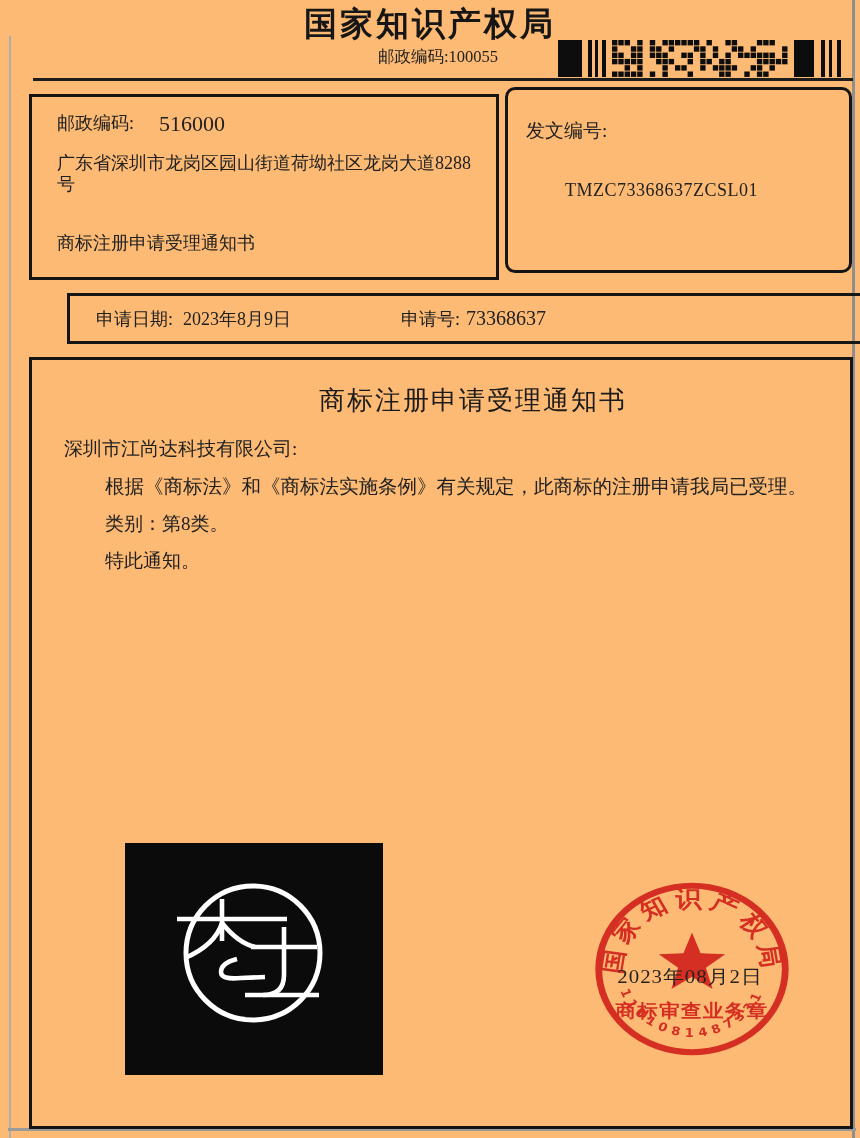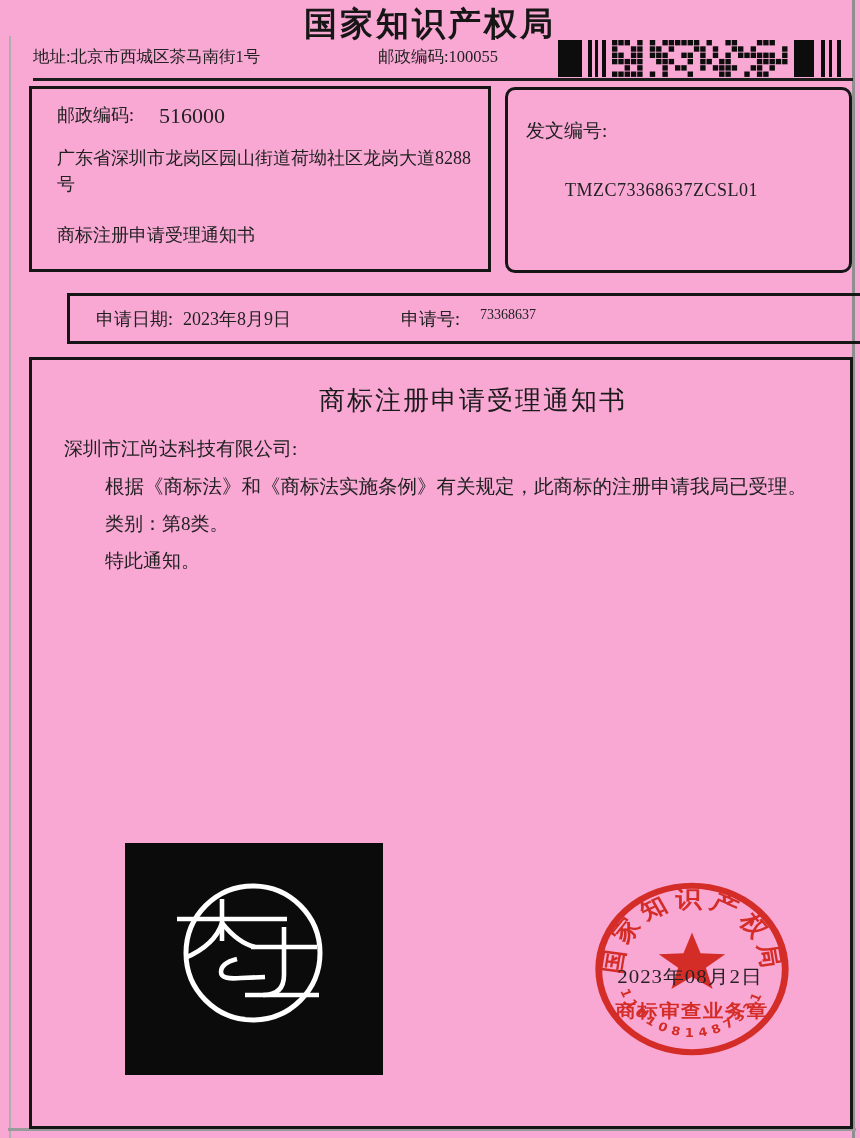--- a/index.html
+++ b/index.html
@@ -1,19 +1,19 @@
 <!DOCTYPE html>
 <html><head>
 <meta charset="utf-8">
 <style>
   html,body{margin:0;padding:0;background:#e8e8e8;}
   .page{
     position:relative;
     width:860px;height:1138px;
-    background:#f9a8d4;
+    background:#fdba74;
     font-family:"Liberation Serif","DejaVu Serif",serif;
     color:#212121;
     overflow:hidden;
   }
   
   .edge{position:absolute;background:#9c9c9c;}
   .edge-left{left:9px;top:36px;width:2px;height:1102px;background:#aeaeae;}
   .edge-right{left:852px;top:0;width:3px;height:1138px;background:#8f8f8f;}
   .edge-bottom{left:8px;top:1128px;width:848px;height:3px;background:#9a9a9a;}
 
@@ -21,37 +21,37 @@
     position:absolute;left:0;top:2px;width:860px;
     text-align:center;font-size:33px;font-weight:bold;letter-spacing:3px;
     color:#161616;
   }
   .addr-row-left{position:absolute;left:33px;top:46px;font-size:16.5px;}
   .addr-row-mid{position:absolute;left:378px;top:46px;font-size:16.5px;}
   .barcode{position:absolute;left:558px;top:40px;}
   .header-rule{position:absolute;left:33px;top:78px;width:820px;height:3px;background:#1d1d1d;}
 
   .box{position:absolute;border:3px solid #151515;background:transparent;}
-  .recipient-box{left:29px;top:86px;width:456px;height:180px;}
+  .recipient-box{left:29px;top:94px;width:456px;height:180px;padding-left:8px;}
   .docnum-box{left:505px;top:87px;width:341px;height:180px;border-radius:10px;}
   .app-row-box{left:29px;top:293px;width:818px;height:45px;margin-left:38px;}
   .main-box{left:29px;top:357px;width:818px;height:766px;}
 
   .recipient-postal-label{position:absolute;left:25px;top:14px;font-size:18px;}
   .recipient-postal-value{position:absolute;left:127px;top:14px;font-size:22px;}
-  .recipient-address{position:absolute;left:25px;top:56px;width:420px;font-size:18px;line-height:26px;}
+  .recipient-address{position:absolute;left:25px;top:56px;width:420px;font-size:18px;line-height:21px;}
   .recipient-company{position:absolute;left:25px;top:134px;font-size:18px;}
 
   .docnum-label{position:absolute;left:18px;top:28px;font-size:19px;}
   .docnum-value{position:absolute;left:57px;top:90px;font-size:18px;letter-spacing:.5px;}
 
   .app-date-label{position:absolute;left:26px;top:11px;font-size:18px;}
   .app-date-value{position:absolute;left:113px;top:11px;font-size:18px;}
   .app-no-label{position:absolute;left:331px;top:11px;font-size:18px;}
-  .app-no-value{position:absolute;left:410px;top:11px;font-size:14px;}
+  .app-no-value{position:absolute;left:396px;top:11px;font-size:20px;}
 
   .notice-title{position:absolute;left:0;top:23px;width:100%;text-align:center;
     font-size:26px;letter-spacing:2px;color:#1b1b1b;padding-left:32px;}
   .salutation{position:absolute;left:32px;top:76px;font-size:19px;}
   .body-para{position:absolute;left:32px;top:113px;width:766px;font-size:19.5px;
     text-indent:41px;line-height:28px;}
   .category-line{position:absolute;left:73px;top:151px;font-size:19px;}
   .closing-line{position:absolute;left:73px;top:188px;font-size:19px;}
 
   .tm-logo{position:absolute;left:93px;top:483px;}
@@ -60,21 +60,20 @@
 </head>
 <body>
 
 <div class="page">
 
   <div class="edge edge-left"></div>
   <div class="edge edge-right"></div>
   <div class="edge edge-bottom"></div>
 
   <div class="agency-title">国家知识产权局</div>
-  <div class="addr-row-left">地址:北京市西城区茶马南街1号</div>
   <div class="addr-row-mid">邮政编码:100055</div>
   <svg class="barcode" id="barcode-svg" width="294" height="37">
       <rect x="0" y="0" width="24" height="37" fill="#0d0d0d"></rect>
       <rect x="30" y="0" width="4" height="37" fill="#0d0d0d"></rect>
       <rect x="37" y="0" width="3" height="37" fill="#0d0d0d"></rect>
       <rect x="44" y="0" width="4" height="37" fill="#0d0d0d"></rect>
       <rect x="54" y="0" width="5.4" height="5.4" fill="#0d0d0d"></rect>
       <rect x="54" y="6.3" width="5.4" height="5.4" fill="#0d0d0d"></rect>
       <rect x="54" y="12.6" width="5.4" height="5.4" fill="#0d0d0d"></rect>
       <rect x="54" y="18.9" width="5.4" height="5.4" fill="#0d0d0d"></rect>

